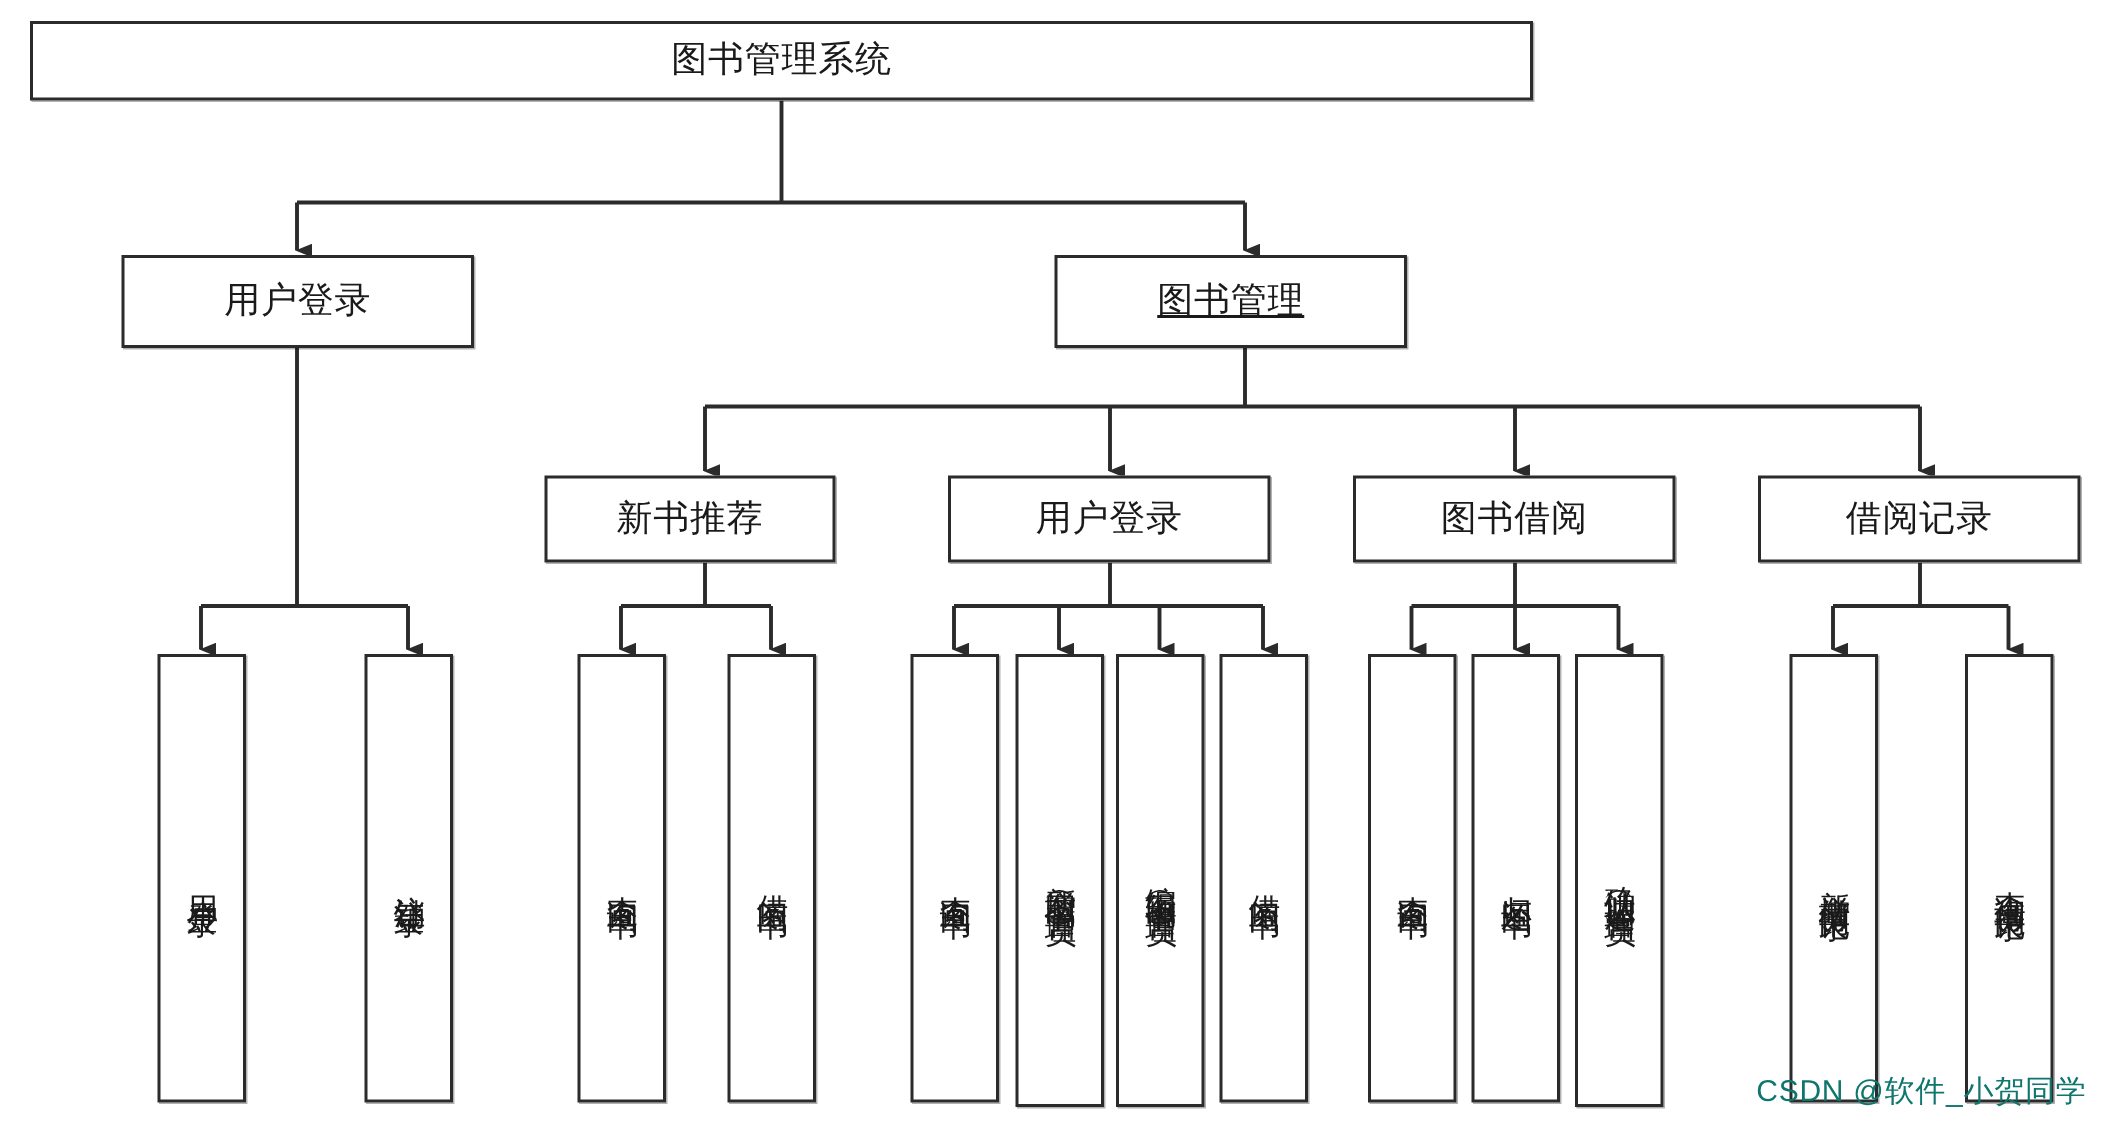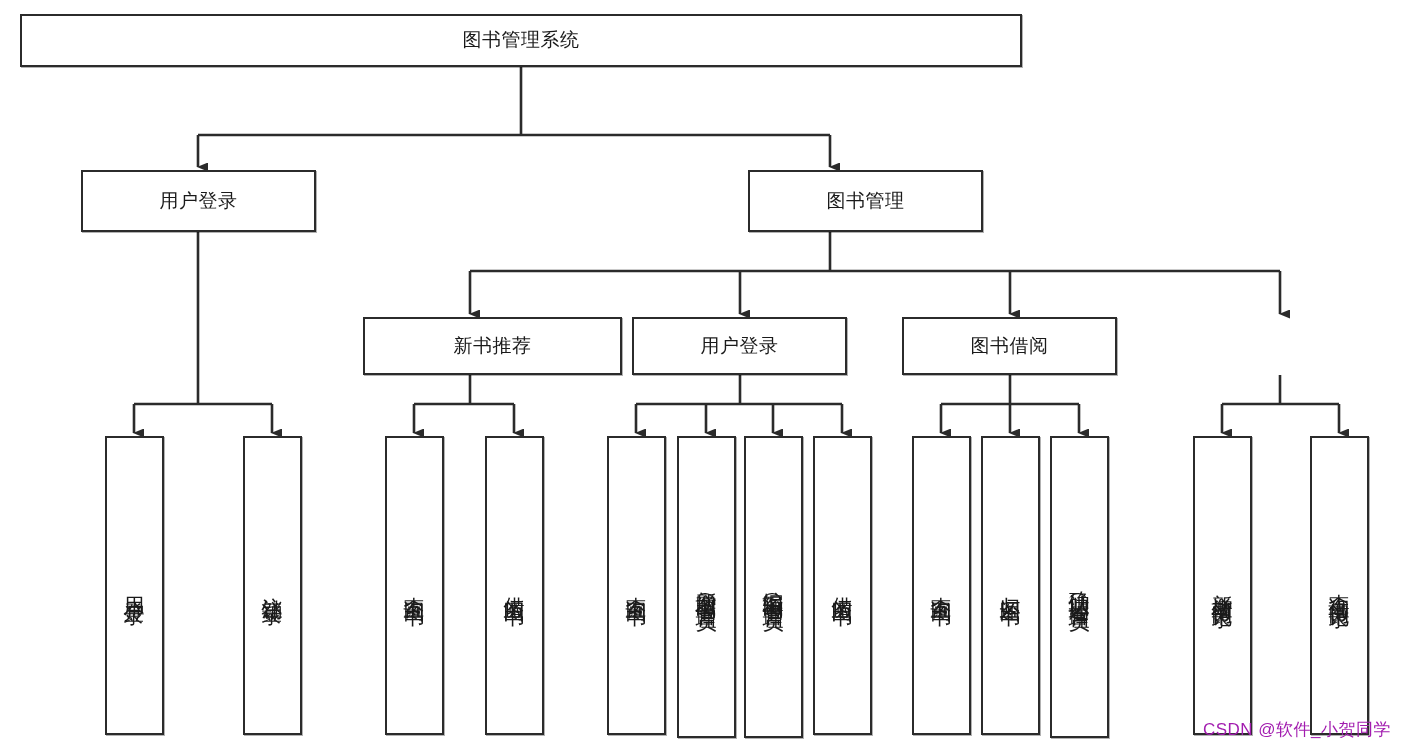--- a/index.html
+++ b/index.html
@@ -38,36 +38,36 @@
     color: #1a1a1a;
     box-shadow: 1px 1px 0 rgba(0,0,0,0.30);
   }
   .node .label {
     display: block;
     text-align: center;
     line-height: 1.18;
     white-space: nowrap;
   }
   .node.horizontal .label {
-    font-size: 19px;
+    font-size: 24px;
     letter-spacing: 0.5px;
   }
   .node.vertical .label {
     writing-mode: vertical-rl;
     text-orientation: upright;
     font-size: 21px;
     letter-spacing: 3px;
     line-height: 1.0;
   }
   .watermark {
     position: absolute;
     right: 14px;
     bottom: 6px;
-    font-size: 17px;
-    color: #a21caf;
+    font-size: 20px;
+    color: #0f766e;
     letter-spacing: 0.5px;
     white-space: nowrap;
     user-select: none;
   }
 </style>
 </head>
 <body>
 
 <div id="diagram-root">
 
@@ -122,32 +122,35 @@
     </g>
   </svg>
 
   <div class="node horizontal" style="left:20px; top:14px; width:1002px; height:53px;">
     <span class="label">图书管理系统</span>
   </div>
 
   <div class="node horizontal" style="left:81px; top:170px; width:235px; height:62px;">
     <span class="label">用户登录</span>
   </div>
-  <div class="node horizontal" style="left:748px; top:170px; width:235px; height:62px;">
+  <div class="node horizontal" style="left:703px; top:170px; width:235px; height:62px;text-decoration:underline;">
     <span class="label">图书管理</span>
   </div>
 
-  <div class="node horizontal" style="left:363px; top:317px; width:259px; height:58px;">
+  <div class="node horizontal" style="left:363px; top:317px; width:194px; height:58px;">
     <span class="label">新书推荐</span>
   </div>
   <div class="node horizontal" style="left:632px; top:317px; width:215px; height:58px;">
     <span class="label">用户登录</span>
   </div>
   <div class="node horizontal" style="left:902px; top:317px; width:215px; height:58px;">
     <span class="label">图书借阅</span>
+  </div>
+  <div class="node horizontal" style="left:1172px; top:317px; width:215px; height:58px;">
+    <span class="label">借阅记录</span>
   </div>
 
   <div class="node vertical" style="left:105px; top:436px; width:59px; height:299px;">
     <span class="label">用户登录</span>
   </div>
   <div class="node vertical" style="left:243px; top:436px; width:59px; height:299px;">
     <span class="label">注销登录</span>
   </div>
 
   <div class="node vertical" style="left:385px; top:436px; width:59px; height:299px;">

